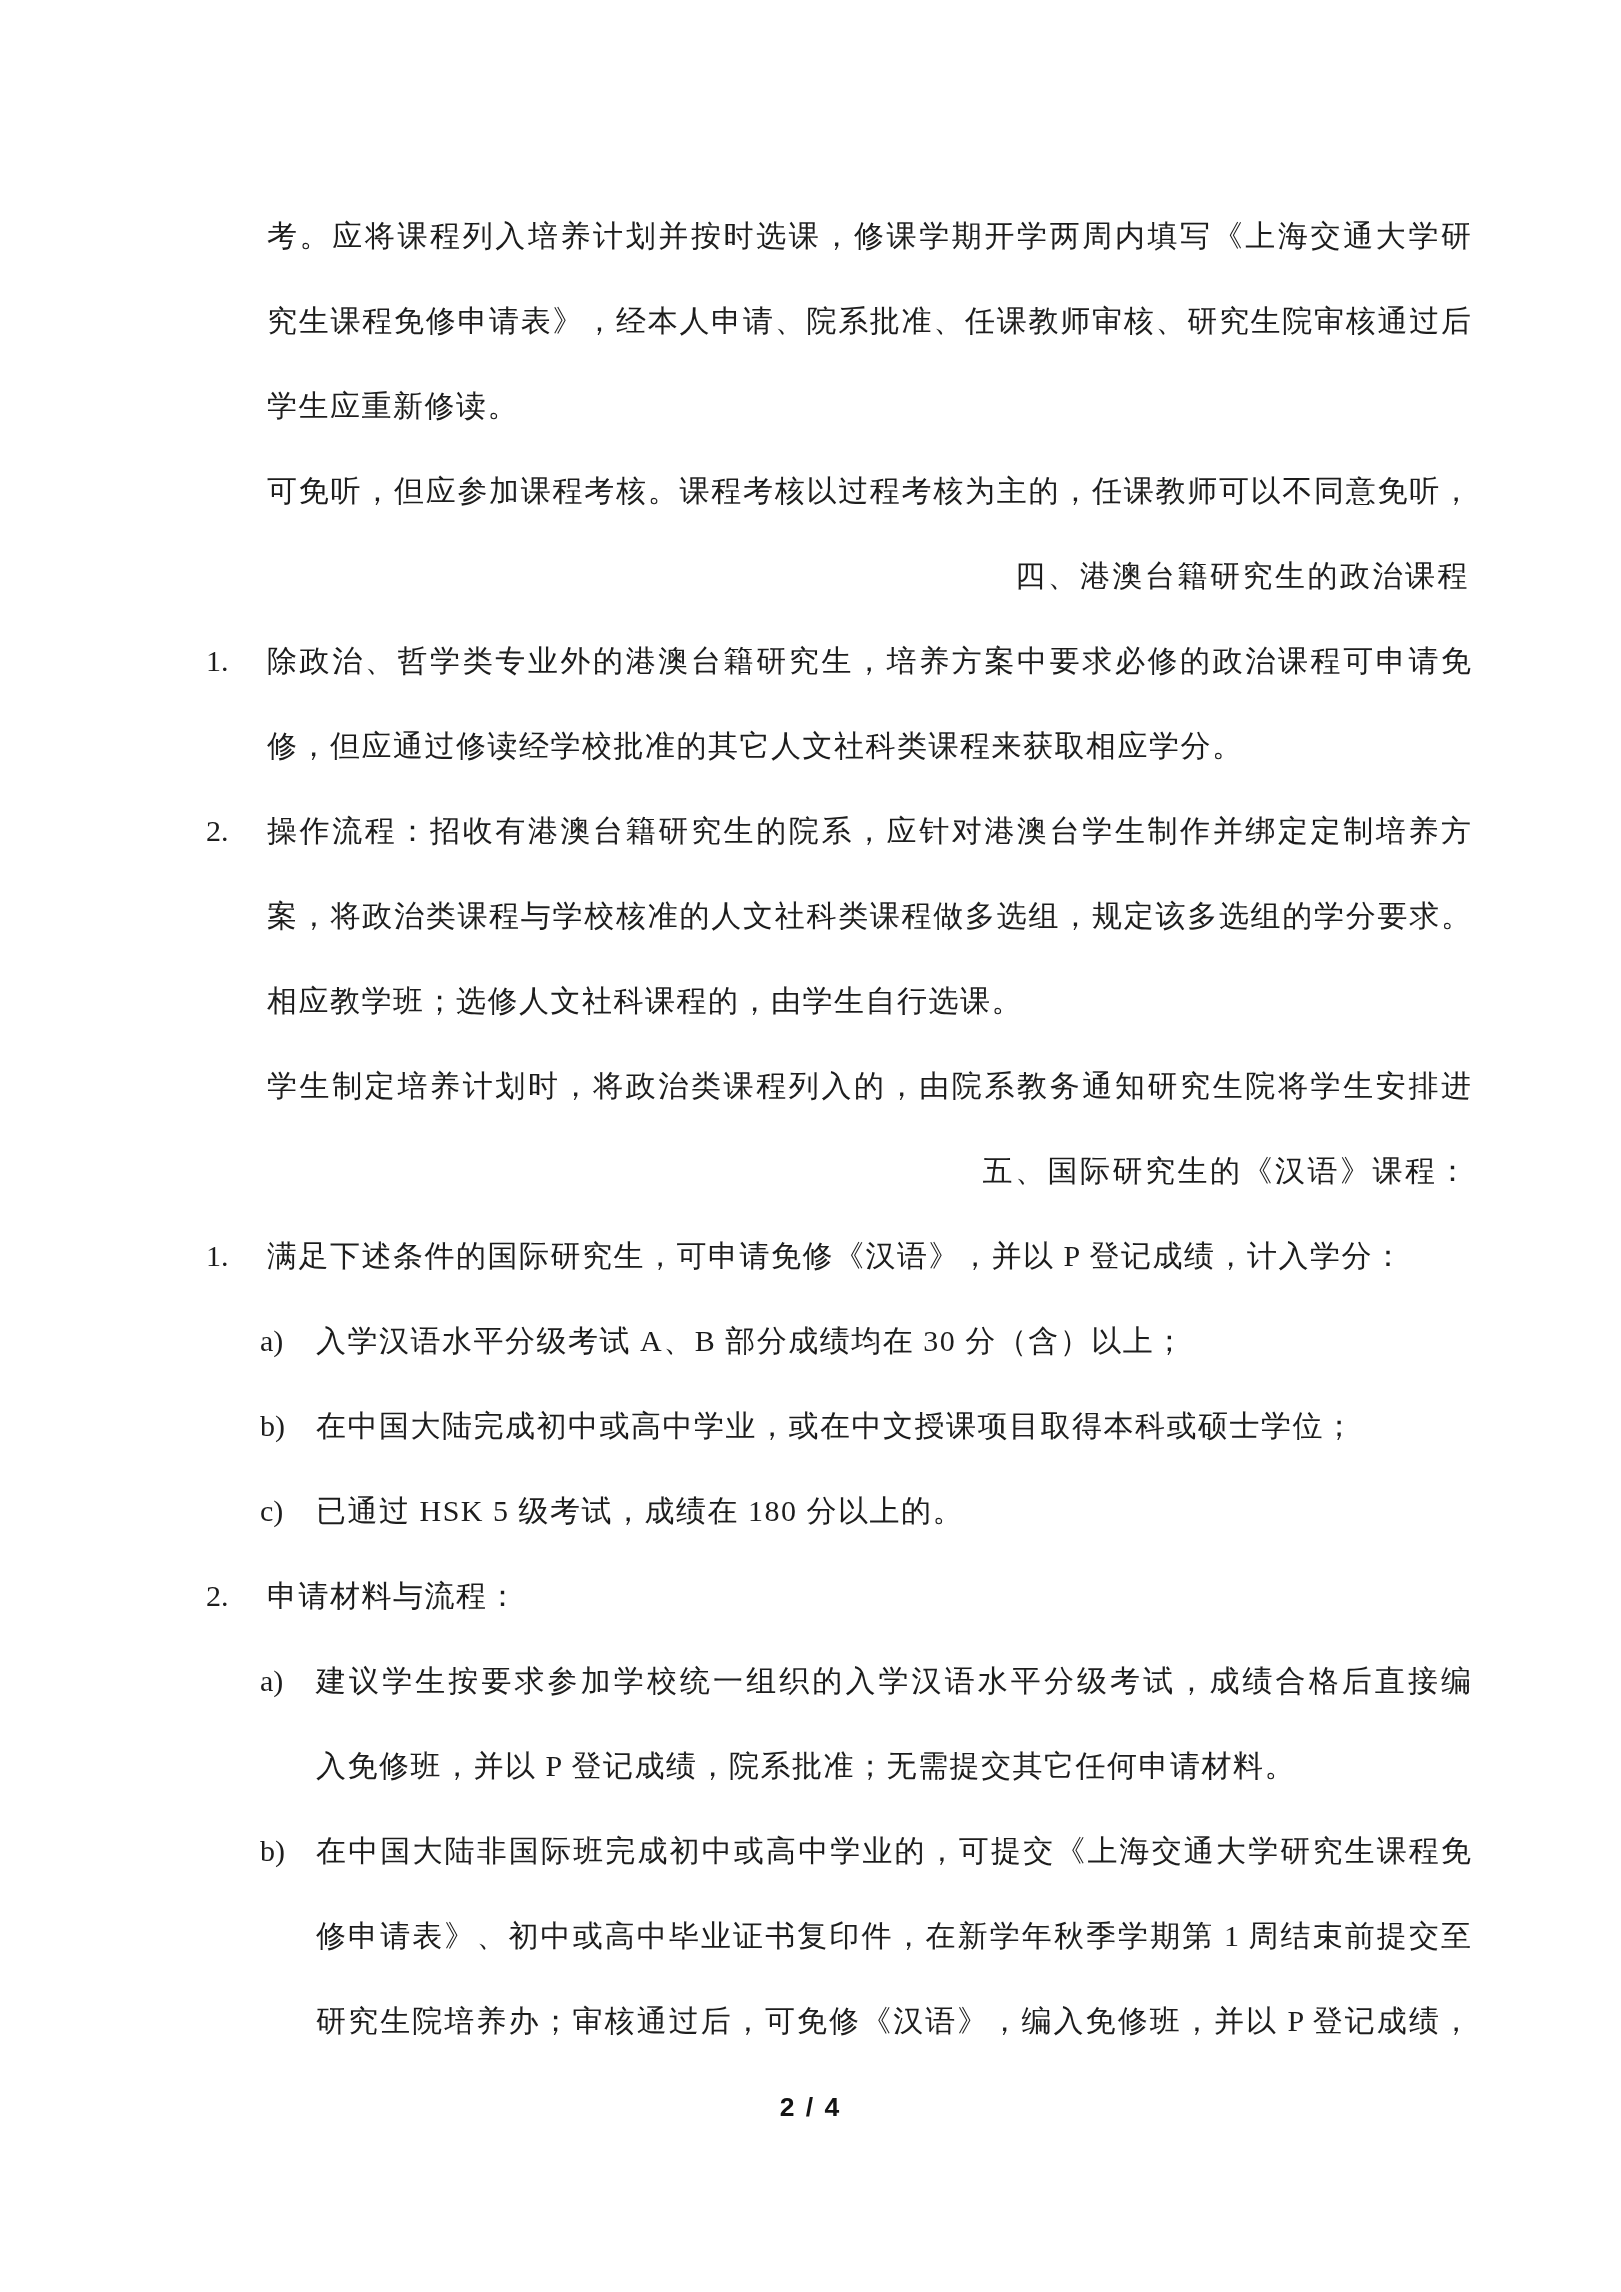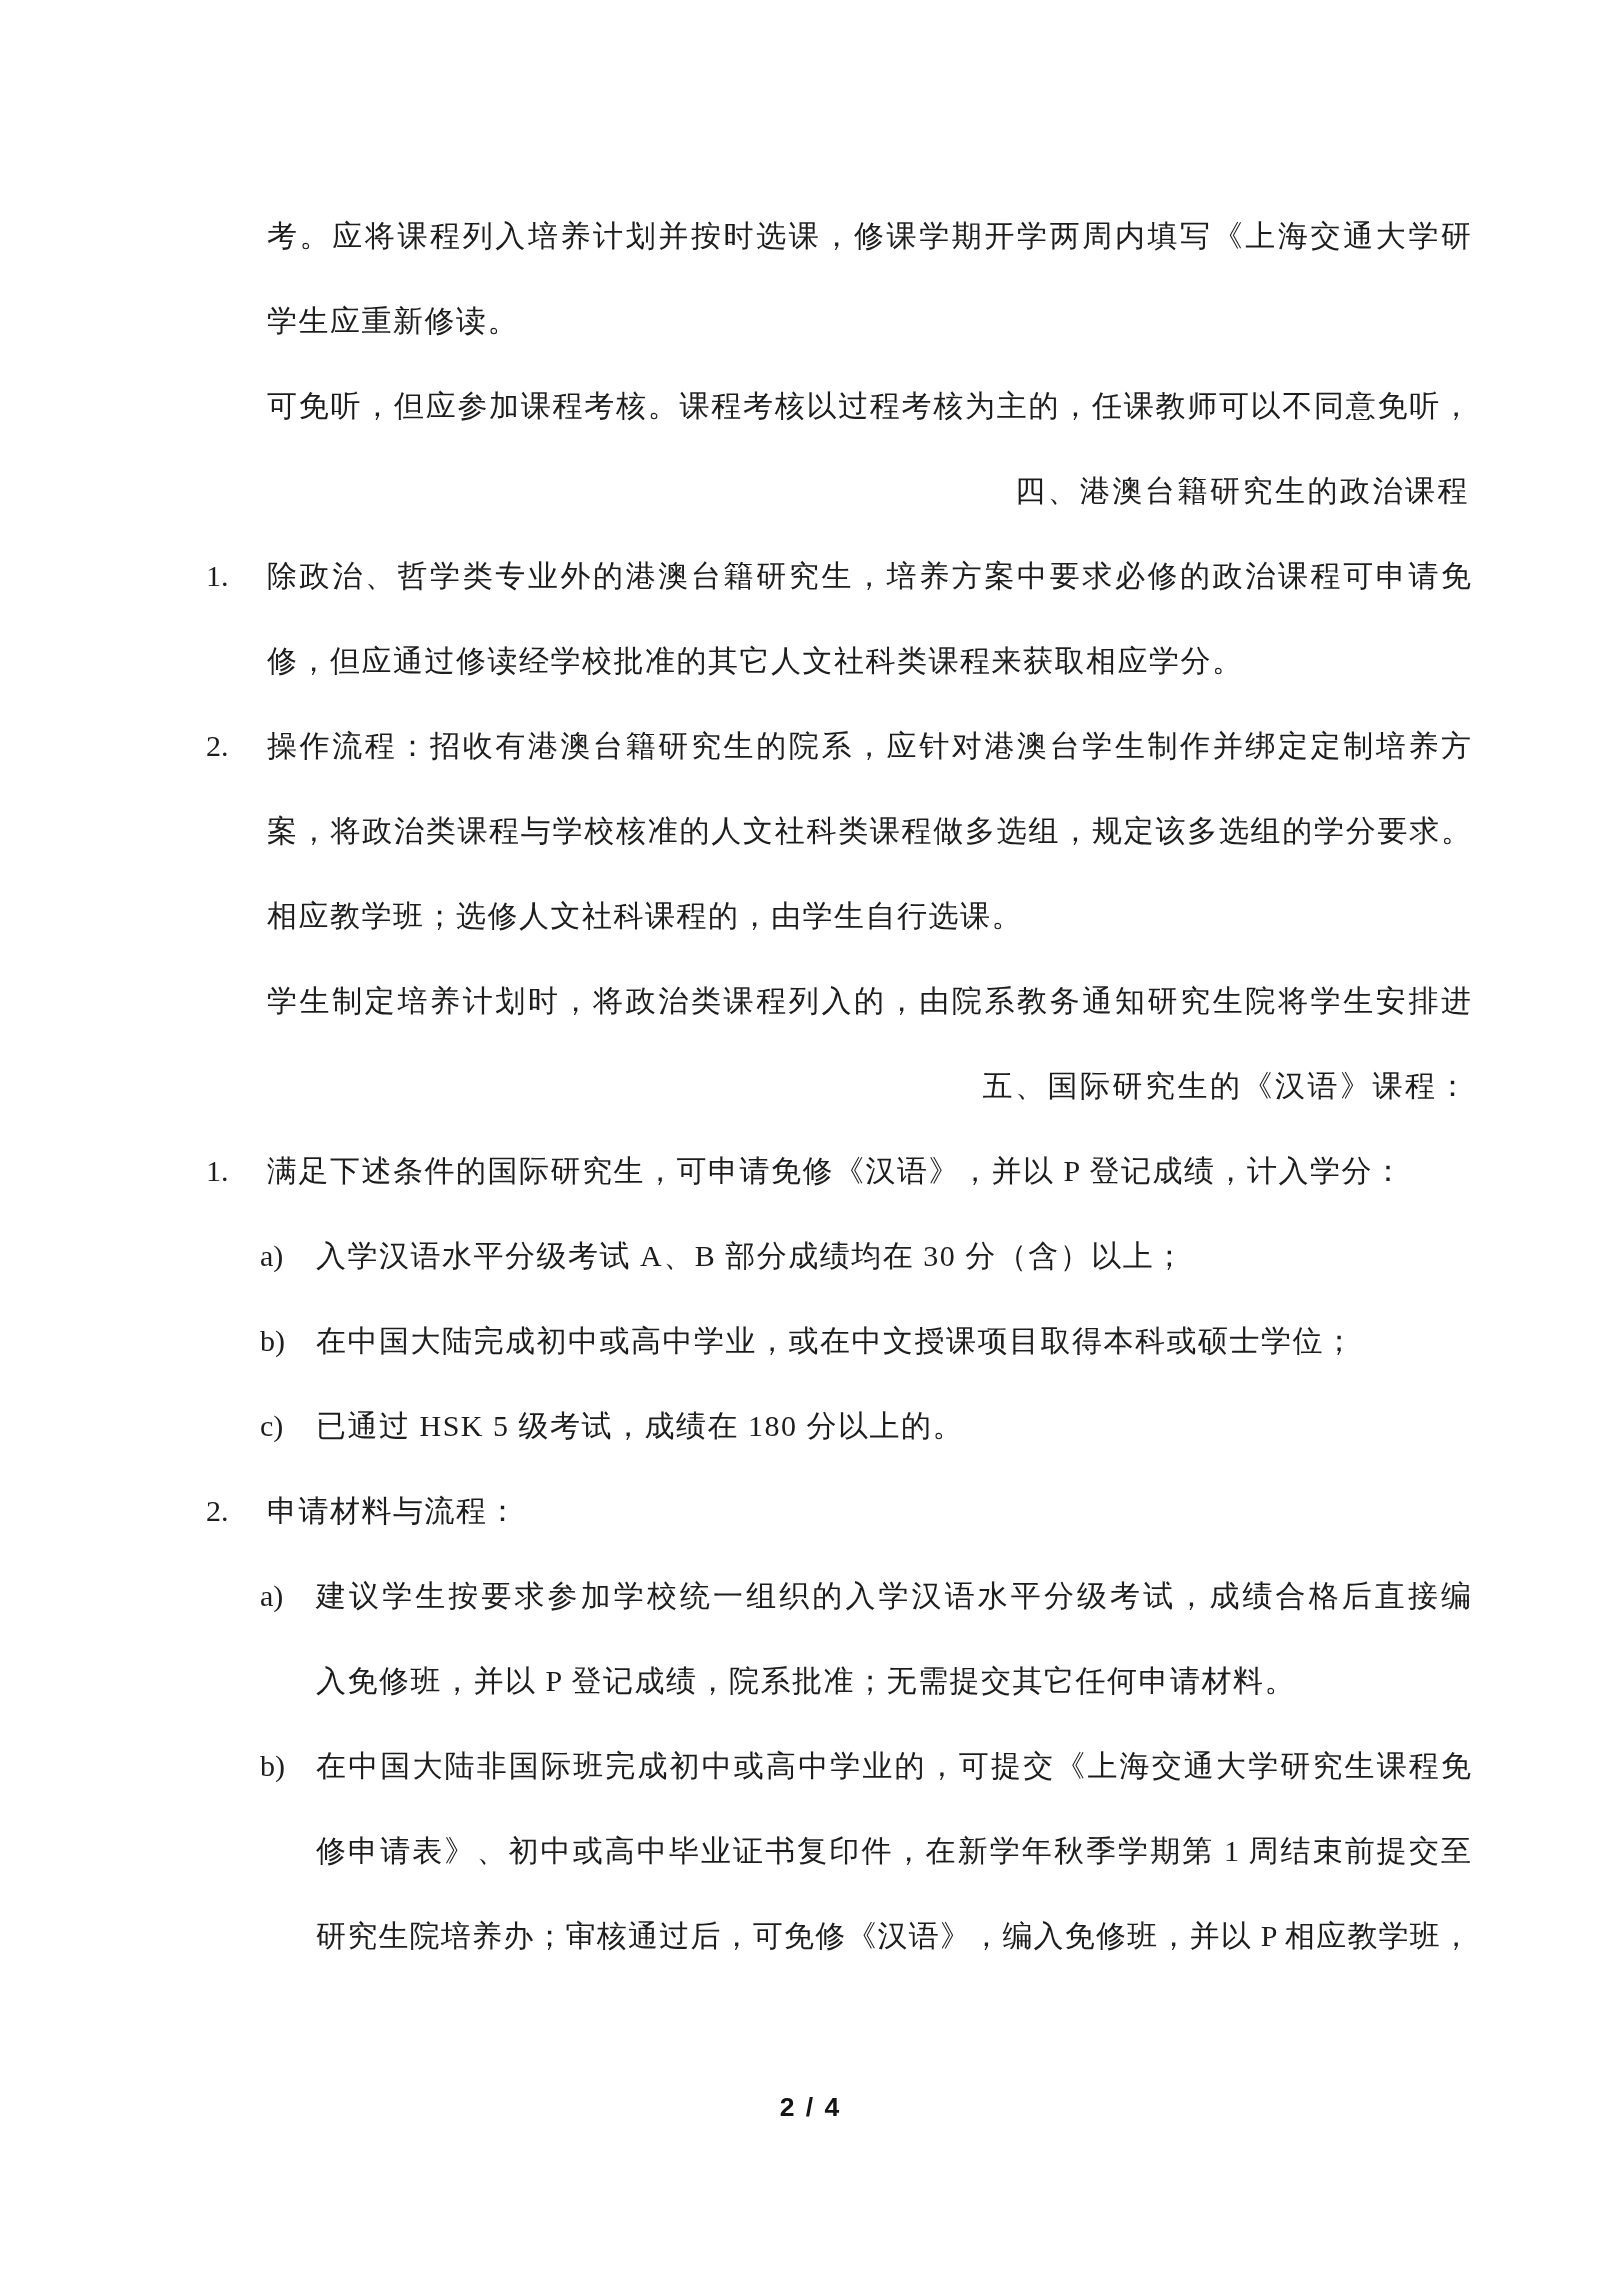--- a/index.html
+++ b/index.html
@@ -59,20 +59,23 @@
     color:#141414;
   }
 </style>
 </head>
 <body>
 
 <div class="doc">
 
   <div class="line">
     <span class="txt t-item just">考。应将课程列入培养计划并按时选课，修课学期开学两周内填写《上海交通大学研</span>
+  </div>
+  <div class="line">
+    <span class="txt t-item just">究生课程免修申请表》，经本人申请、院系批准、任课教师审核、研究生院审核通过后</span>
   </div>
   <div class="line">
     <span class="txt t-item">学生应重新修读。</span>
   </div>
   <div class="line">
     <span class="txt t-item just">可免听，但应参加课程考核。课程考核以过程考核为主的，任课教师可以不同意免听，</span>
   </div>
 
   <div class="line">
     <span class="txt t-head">四、港澳台籍研究生的政治课程</span>
@@ -131,19 +134,19 @@
     <span class="txt t-sub">入免修班，并以 P 登记成绩，院系批准；无需提交其它任何申请材料。</span>
   </div>
   <div class="line">
     <span class="marker m-letter">b)</span>
     <span class="txt t-sub just">在中国大陆非国际班完成初中或高中学业的，可提交《上海交通大学研究生课程免</span>
   </div>
   <div class="line">
     <span class="txt t-sub just">修申请表》、初中或高中毕业证书复印件，在新学年秋季学期第 1 周结束前提交至</span>
   </div>
   <div class="line">
-    <span class="txt t-sub just">研究生院培养办；审核通过后，可免修《汉语》，编入免修班，并以 P 相应教学班，</span>
+    <span class="txt t-sub just">研究生院培养办；审核通过后，可免修《汉语》，编入免修班，并以 P 登记成绩，</span>
   </div>
 
 </div>
 
 <div class="footer">2 / 4</div>
 
 
 </body></html>

